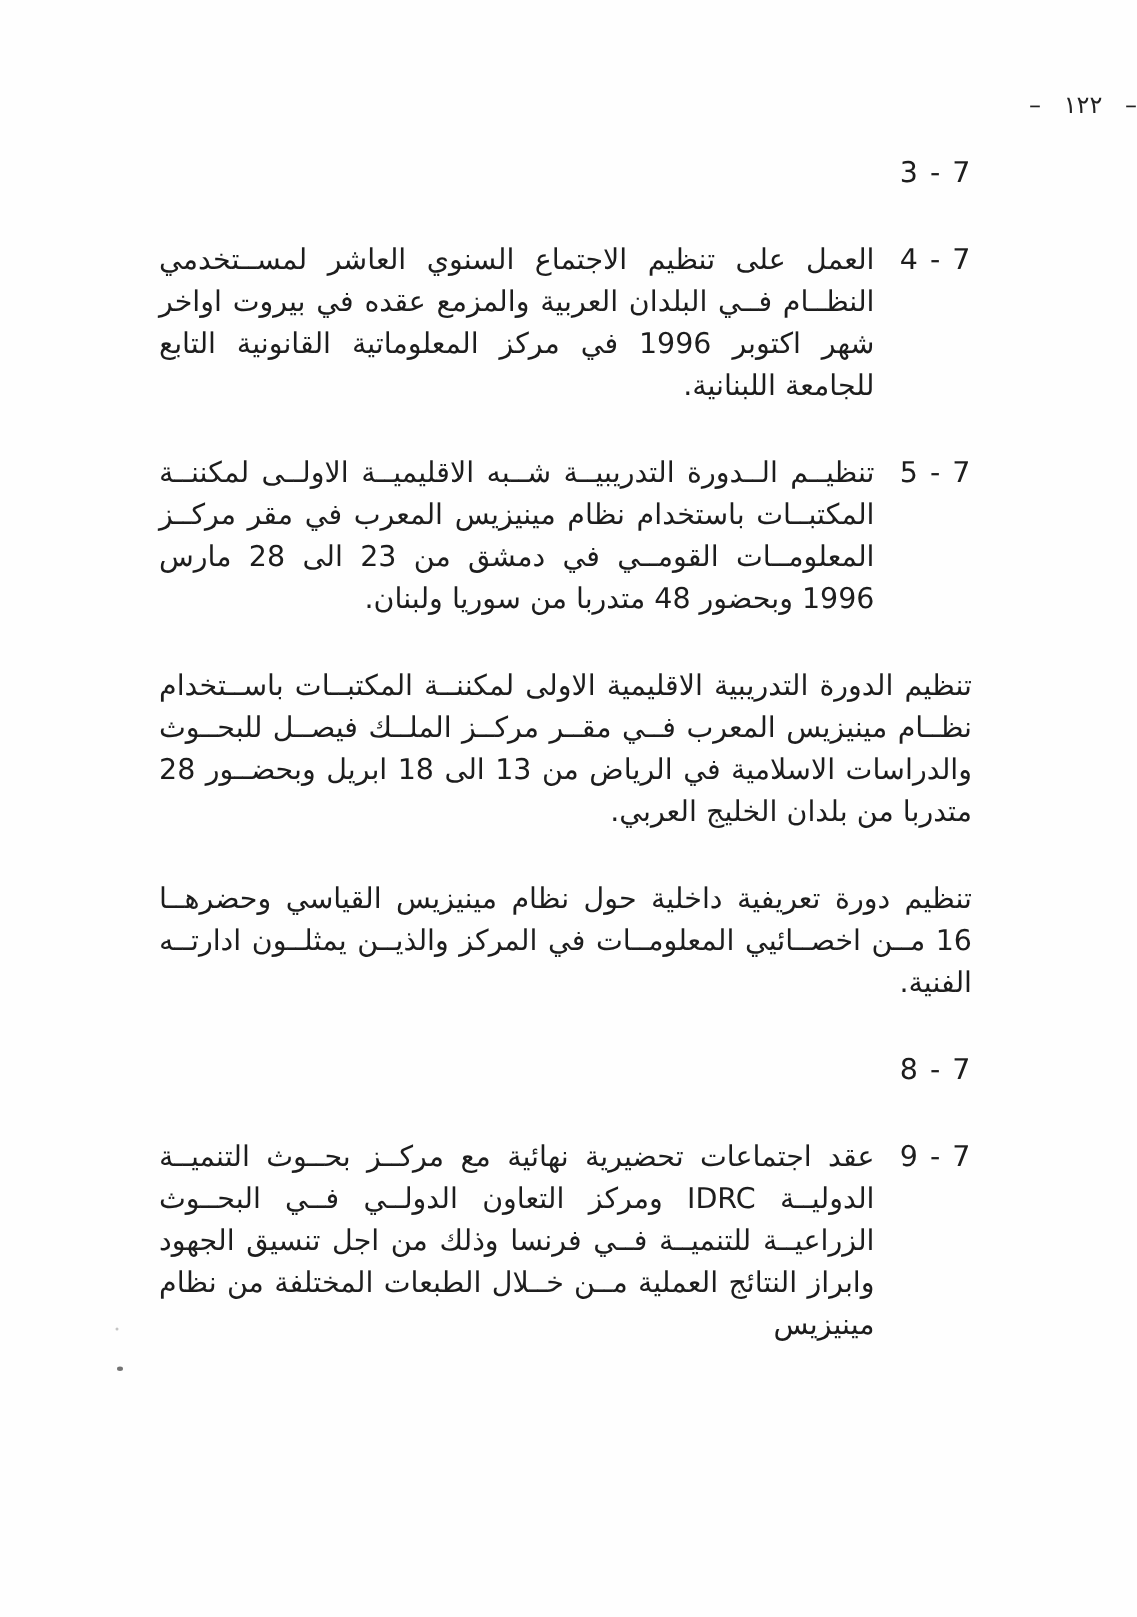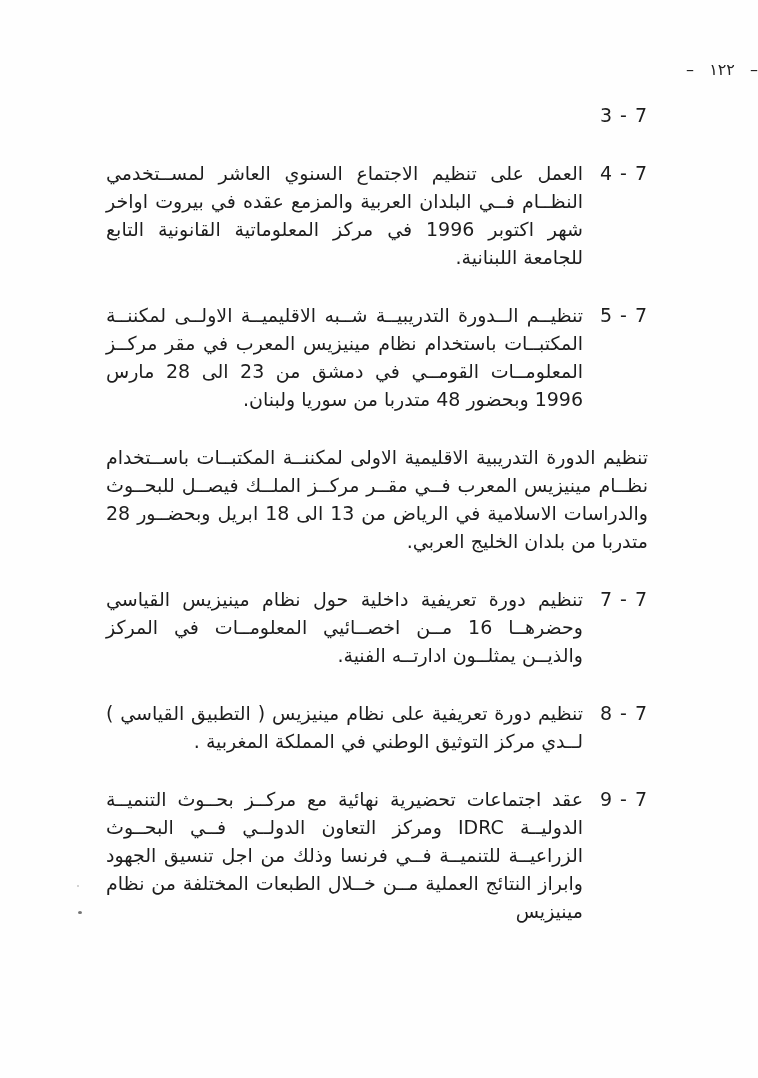--- a/index.html
+++ b/index.html
@@ -84,27 +84,25 @@
     <div class="item">
       <span class="item-number">7 - 5</span>
       <span class="item-text">تنظيــم الــدورة التدريبيــة شــبه الاقليميــة الاولــى لمكننــة المكتبــات باستخدام نظام مينيزيس المعرب في مقر مركــز المعلومــات القومــي في دمشق من 23 الى 28 مارس 1996 وبحضور 48 متدربا من سوريا ولبنان.</span>
     </div>
 
     <div class="item">
       <span class="item-text">تنظيم الدورة التدريبية الاقليمية الاولى لمكننــة المكتبــات باســتخدام نظــام مينيزيس المعرب فــي مقــر مركــز الملــك فيصــل للبحــوث والدراسات الاسلامية في الرياض من 13 الى 18 ابريل وبحضــور 28 متدربا من بلدان الخليج العربي.</span>
     </div>
 
     <div class="item">
-      <span class="item-number">7 - 7</span>
       <span class="item-text">تنظيم دورة تعريفية داخلية حول نظام مينيزيس القياسي وحضرهــا 16 مــن اخصــائيي المعلومــات في المركز والذيــن يمثلــون ادارتــه الفنية.</span>
     </div>
 
     <div class="item">
       <span class="item-number">7 - 8</span>
-      <span class="item-text">تنظيم دورة تعريفية على نظام مينيزيس ( التطبيق القياسي ) لــدي مركز التوثيق الوطني في المملكة المغربية .</span>
     </div>
 
     <div class="item">
       <span class="item-number">7 - 9</span>
       <span class="item-text"><span>عقد اجتماعات تحضيرية نهائية مع مركــز بحــوث التنميــة الدوليــة </span><span class="underline">IDRC</span><span> ومركز التعاون الدولــي فــي البحــوث الزراعيــة للتنميــة فــي فرنسا وذلك من اجل تنسيق الجهود وابراز النتائج العملية مــن خــلال الطبعات المختلفة من نظام مينيزيس</span></span>
     </div>
 
   </div>
 
   <div class="artifact artifact-1"></div>

